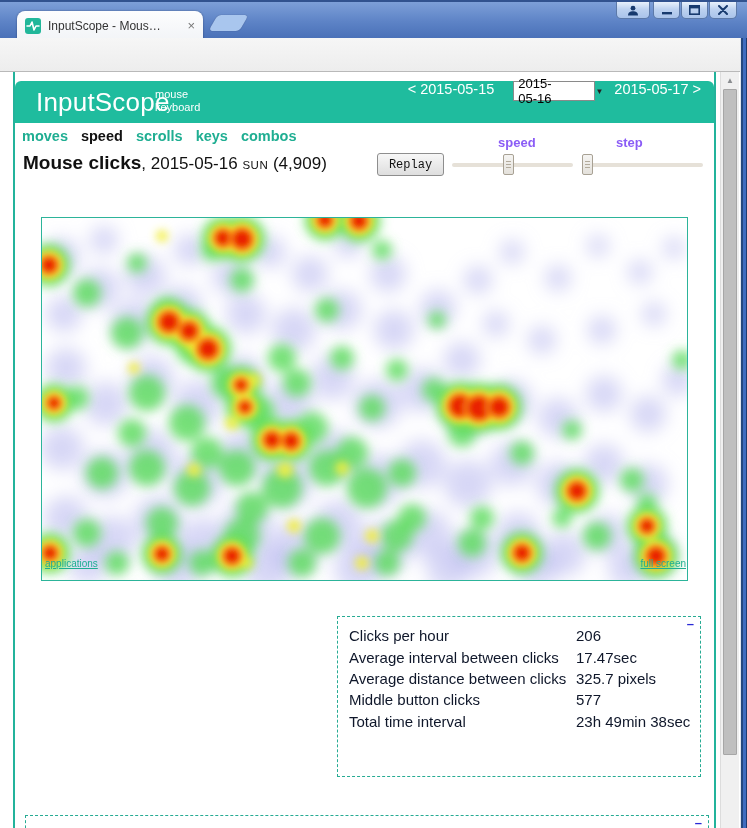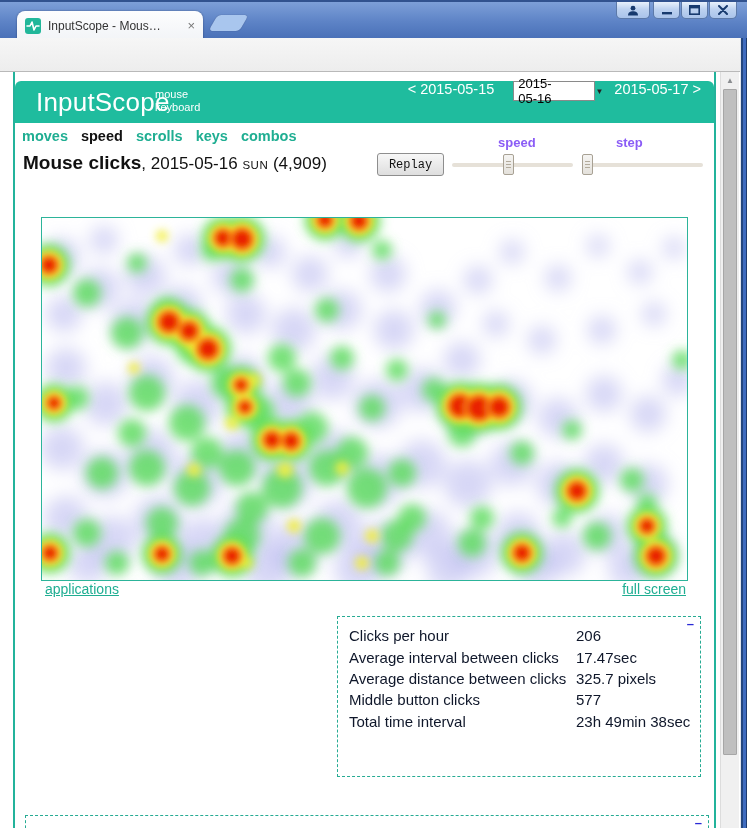--- a/index.html
+++ b/index.html
@@ -95,21 +95,21 @@
   .slider-thumb { position:absolute; top:82px; width:11px; height:21px;
                   background:linear-gradient(#f5f4f2,#e4e1db); border:1px solid #a8a194;
                   border-radius:2px; }
   .slider-thumb::before { content:""; position:absolute; left:2px; right:2px; top:6px;
                   height:1px; background:#b3ab9c; box-shadow:0 3px 0 #b3ab9c,0 6px 0 #b3ab9c; }
 
   .heatmap { position:absolute; left:41px; top:145px; width:647px; height:364px;
              border:1px solid #2cb49a; background:#fff; overflow:hidden; }
   .heatmap svg { display:block; }
 
-  .hm-link { position:absolute; top:509px; font-size:14px; color:#1fae92; text-decoration:underline; cursor:pointer; }
+  .hm-link { position:absolute; top:486px; font-size:10px; color:#1fae92; text-decoration:underline; cursor:pointer; }
   .hm-link.apps { left:45px; }
   .hm-link.full { left:620px; width:66px; text-align:right; }
 
   .stats { position:absolute; left:337px; top:544px; width:364px; height:161px;
            border:1px dashed #27ab93; background:#fff; }
   .stats table { border-collapse:collapse; margin:8px 0 16px 11px; font-size:15px; color:#0f172a; }
   .stats td { padding:2.2px 0; white-space:nowrap; }
   .stats td:first-child { width:227px; }
   .collapse { position:absolute; right:6px; top:1px; color:#2a2ad6; font-weight:bold;
               font-size:13px; line-height:11px; cursor:pointer; }

